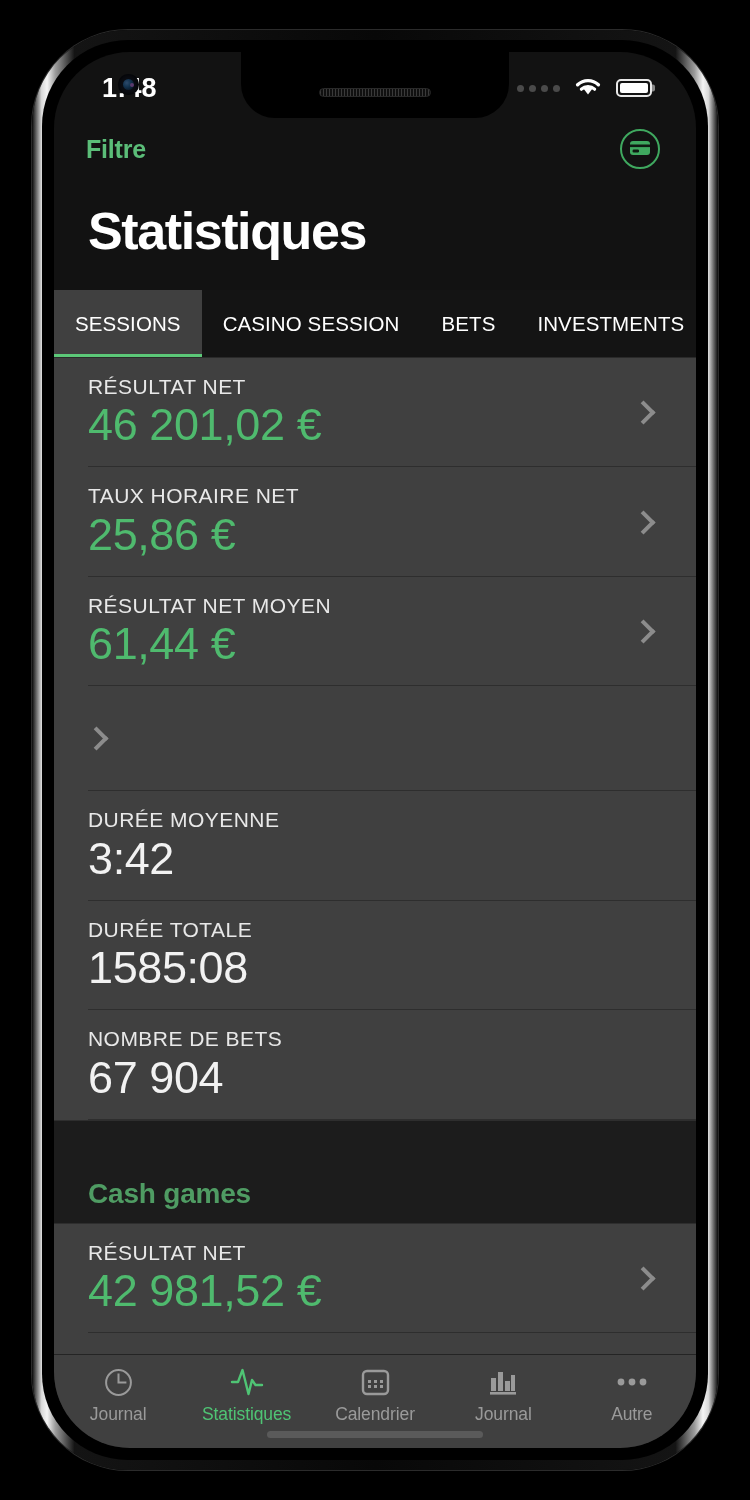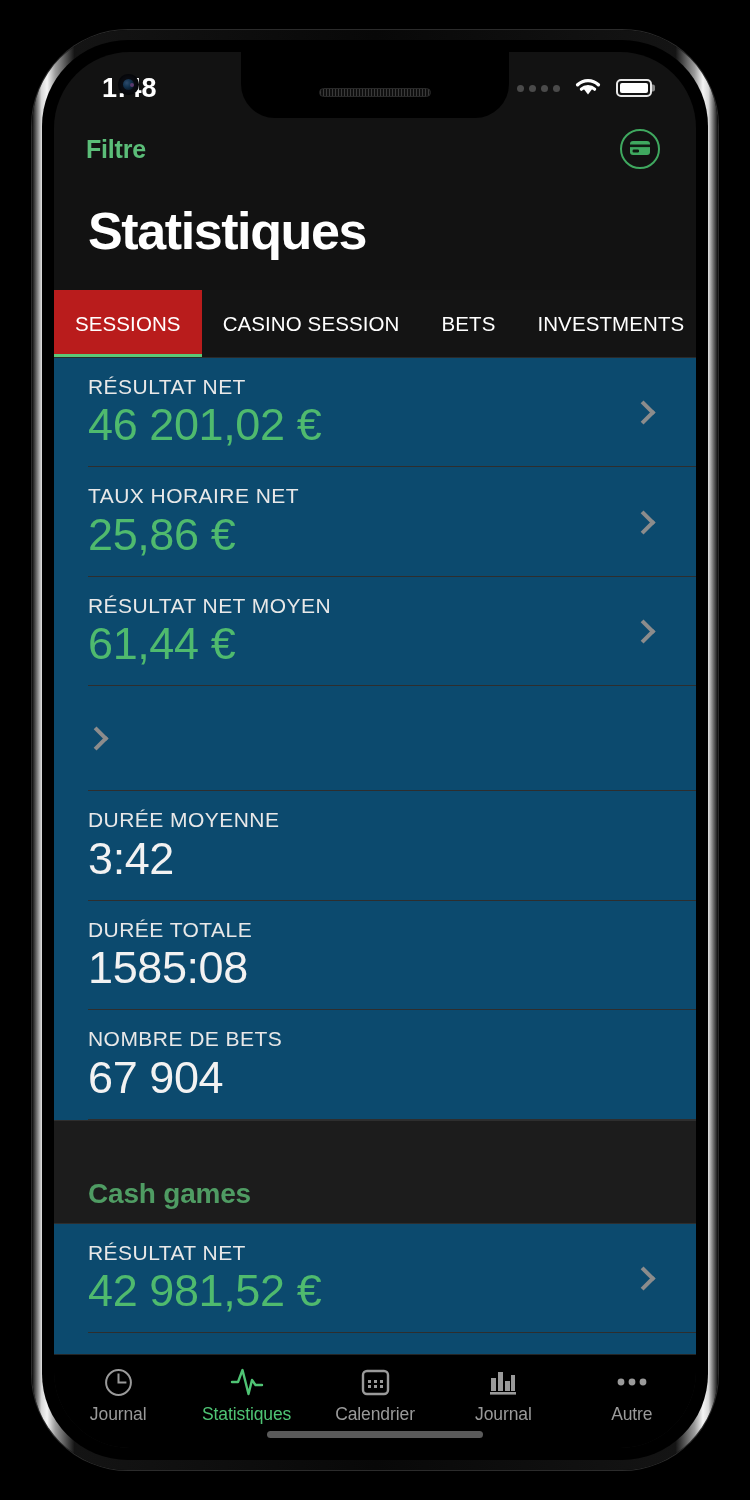--- a/index.html
+++ b/index.html
@@ -110,37 +110,37 @@
   #tab-strip{
     position:absolute; top:238px; left:0; right:0; height:68px;
     display:flex; align-items:stretch; background:#141414; z-index:20;
   }
   .tab-item{
     position:relative; display:flex; align-items:center; justify-content:center;
     padding:0 21px; color:#fff; font-size:20.5px; letter-spacing:.1px;
     background:none; border:none; cursor:pointer; font-family:inherit;
     white-space:nowrap;
   }
-  .tab-item.active{ background:#b91c1c; }
+  .tab-item.active{ background:#404040; }
   .tab-item.active::after{
     content:""; position:absolute; left:0; right:0; bottom:0;
     height:4px; background:#5cc878;
   }
   #tab-strip-underline{
     position:absolute; left:0; right:0; bottom:0; height:1px; background:#2a2a2a;
   }
 
   
   #stats-list{
     position:absolute; top:306px; left:0; right:0; bottom:94px;
     background:#1c1c1c; overflow:hidden; z-index:10;
   }
   .stat-row{
     position:relative; display:flex; align-items:flex-start;
-    padding:17px 36px 17px 34px; background:#0c4a6e;
+    padding:17px 36px 17px 34px; background:#404040;
     min-height:105px; cursor:default;
   }
   .stat-row.clickable{ cursor:pointer; }
   .stat-row::after{
     content:""; position:absolute; left:34px; right:0; bottom:0;
     height:1px; background:#2e2e2e;
   }
   .stat-text{ flex:1; display:flex; flex-direction:column; gap:2px; }
   .stat-label{
     color:#e8e8e8; font-size:21px; letter-spacing:.45px; line-height:1.1;
@@ -165,21 +165,21 @@
   .section-header::after{
     content:""; position:absolute; left:0; right:0; bottom:0; height:1px; background:#2e2e2e;
   }
   .section-header span{
     color:#4f9c63; font-size:28px; font-weight:bold; letter-spacing:-.2px;
   }
 
   
   #bottom-tab-bar{
     position:absolute; left:0; right:0; bottom:0; height:94px;
-    background:#000000; display:flex; align-items:flex-start;
+    background:#404040; display:flex; align-items:flex-start;
     padding-top:12px; z-index:25;
     border-top:1px solid #242424;
   }
   .bottom-tab{
     flex:1; display:flex; flex-direction:column; align-items:center; gap:7px;
     background:none; border:none; cursor:pointer; font-family:inherit;
   }
   .bottom-tab .bt-icon{ height:30px; display:flex; align-items:center; justify-content:center; }
   .bottom-tab .bt-label{ font-size:17.5px; color:#9a9a9a; letter-spacing:-.1px; }
   .bottom-tab.active .bt-label{ color:#4fc474; }

